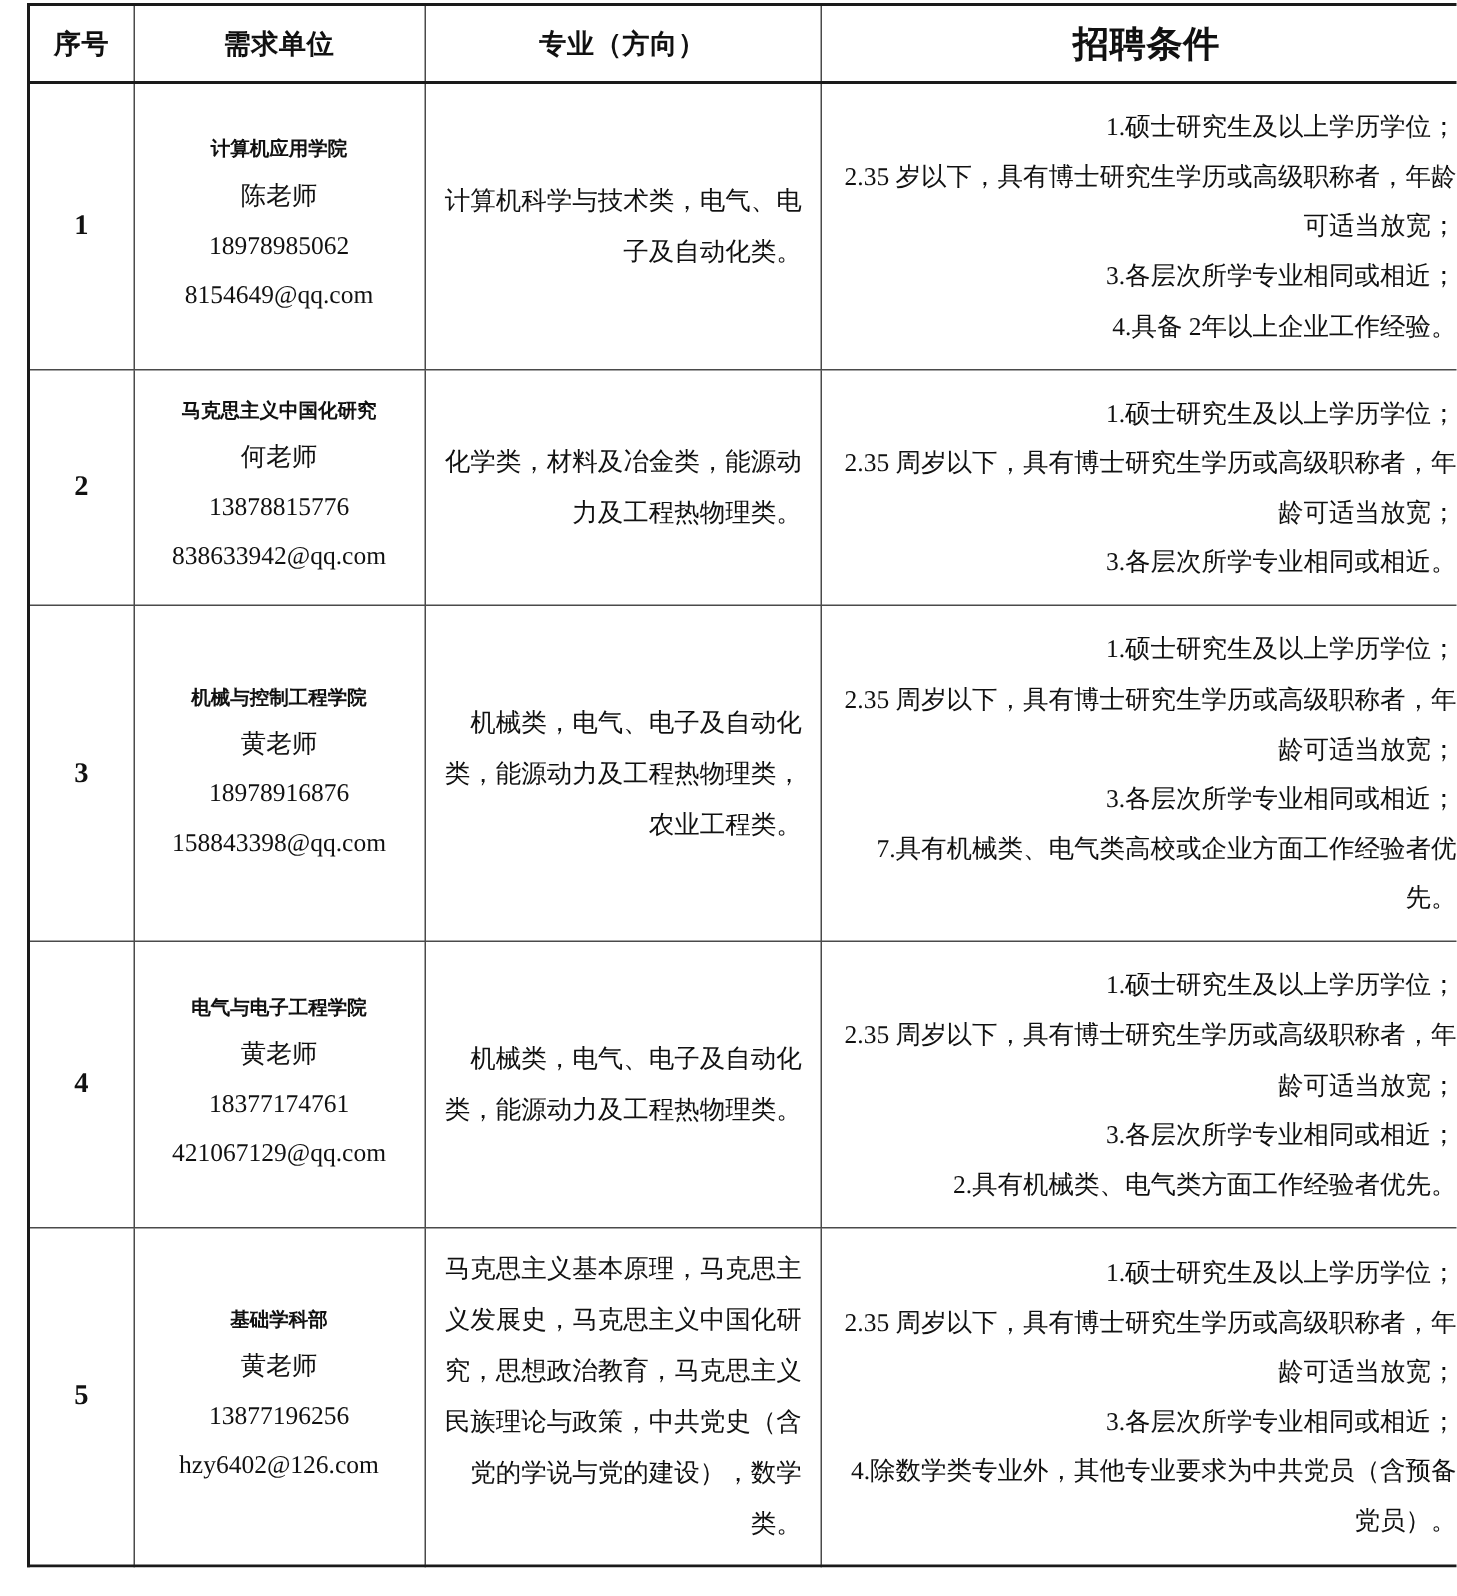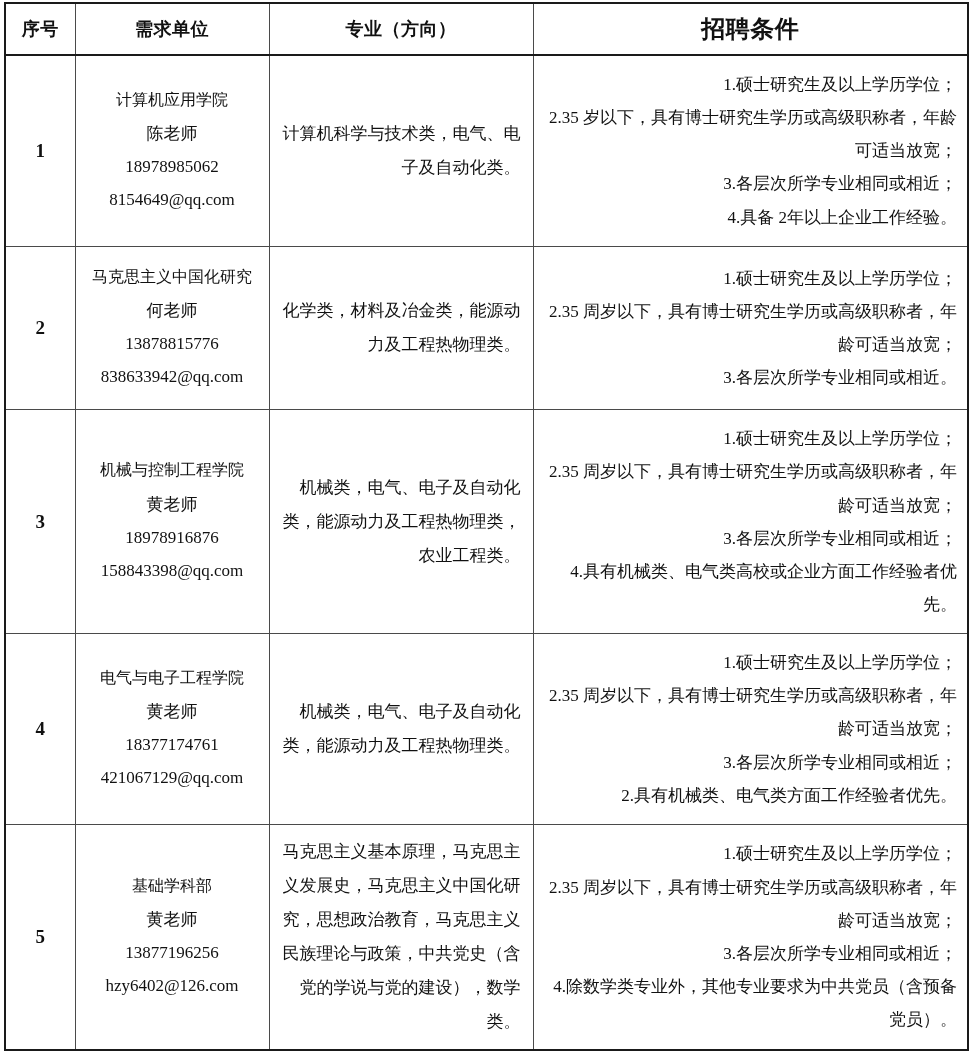--- a/index.html
+++ b/index.html
@@ -9,21 +9,21 @@
   }
   body {
     width: 971px;
     font-family: "Liberation Serif", "DejaVu Serif", serif;
     color: #111111;
     -webkit-font-smoothing: antialiased;
   }
   .page {
     width: 971px;
     box-sizing: border-box;
-    padding: 2px 4px 0 4px;
+    padding: 2px 4px 0 18px;
   }
   table.recruit-table {
     width: 963px;
     border-collapse: collapse;
     table-layout: fixed;
     border: 2px solid #1a1a1a;
   }
   table.recruit-table th,
   table.recruit-table td {
     border: 1px solid #4a4a4a;
@@ -55,22 +55,22 @@
     font-weight: bold;
   }
 
   .unit-cell {
     text-align: center;
     padding: 14px 8px 16px 8px;
     line-height: 1.95;
     font-size: 17px;
   }
   .unit-name {
-    font-weight: normal;
-    font-size: 16px;
+    font-weight: bold;
+    font-size: 13px;
     display: block;
     margin-bottom: 2px;
   }
   .unit-line {
     display: block;
     font-size: 17px;
   }
   .unit-line.mail {
     font-size: 17px;
   }
@@ -177,21 +177,21 @@
           </div>
         </td>
         <td>
           <div class="major-cell">机械类，电气、电子及自动化类，能源动力及工程热物理类，农业工程类。</div>
         </td>
         <td>
           <div class="cond-cell">
             <span class="cond-line">1.硕士研究生及以上学历学位；</span>
             <span class="cond-line">2.35 周岁以下，具有博士研究生学历或高级职称者，年龄可适当放宽；</span>
             <span class="cond-line">3.各层次所学专业相同或相近；</span>
-            <span class="cond-line">4.具有机械类、电气类高校或企业方面工作经验者优先。</span>
+            <span class="cond-line">7.具有机械类、电气类高校或企业方面工作经验者优先。</span>
           </div>
         </td>
       </tr>
 
       <tr>
         <td class="idx-cell">4</td>
         <td>
           <div class="unit-cell">
             <span class="unit-name">电气与电子工程学院</span>
             <span class="unit-line">黄老师</span>

